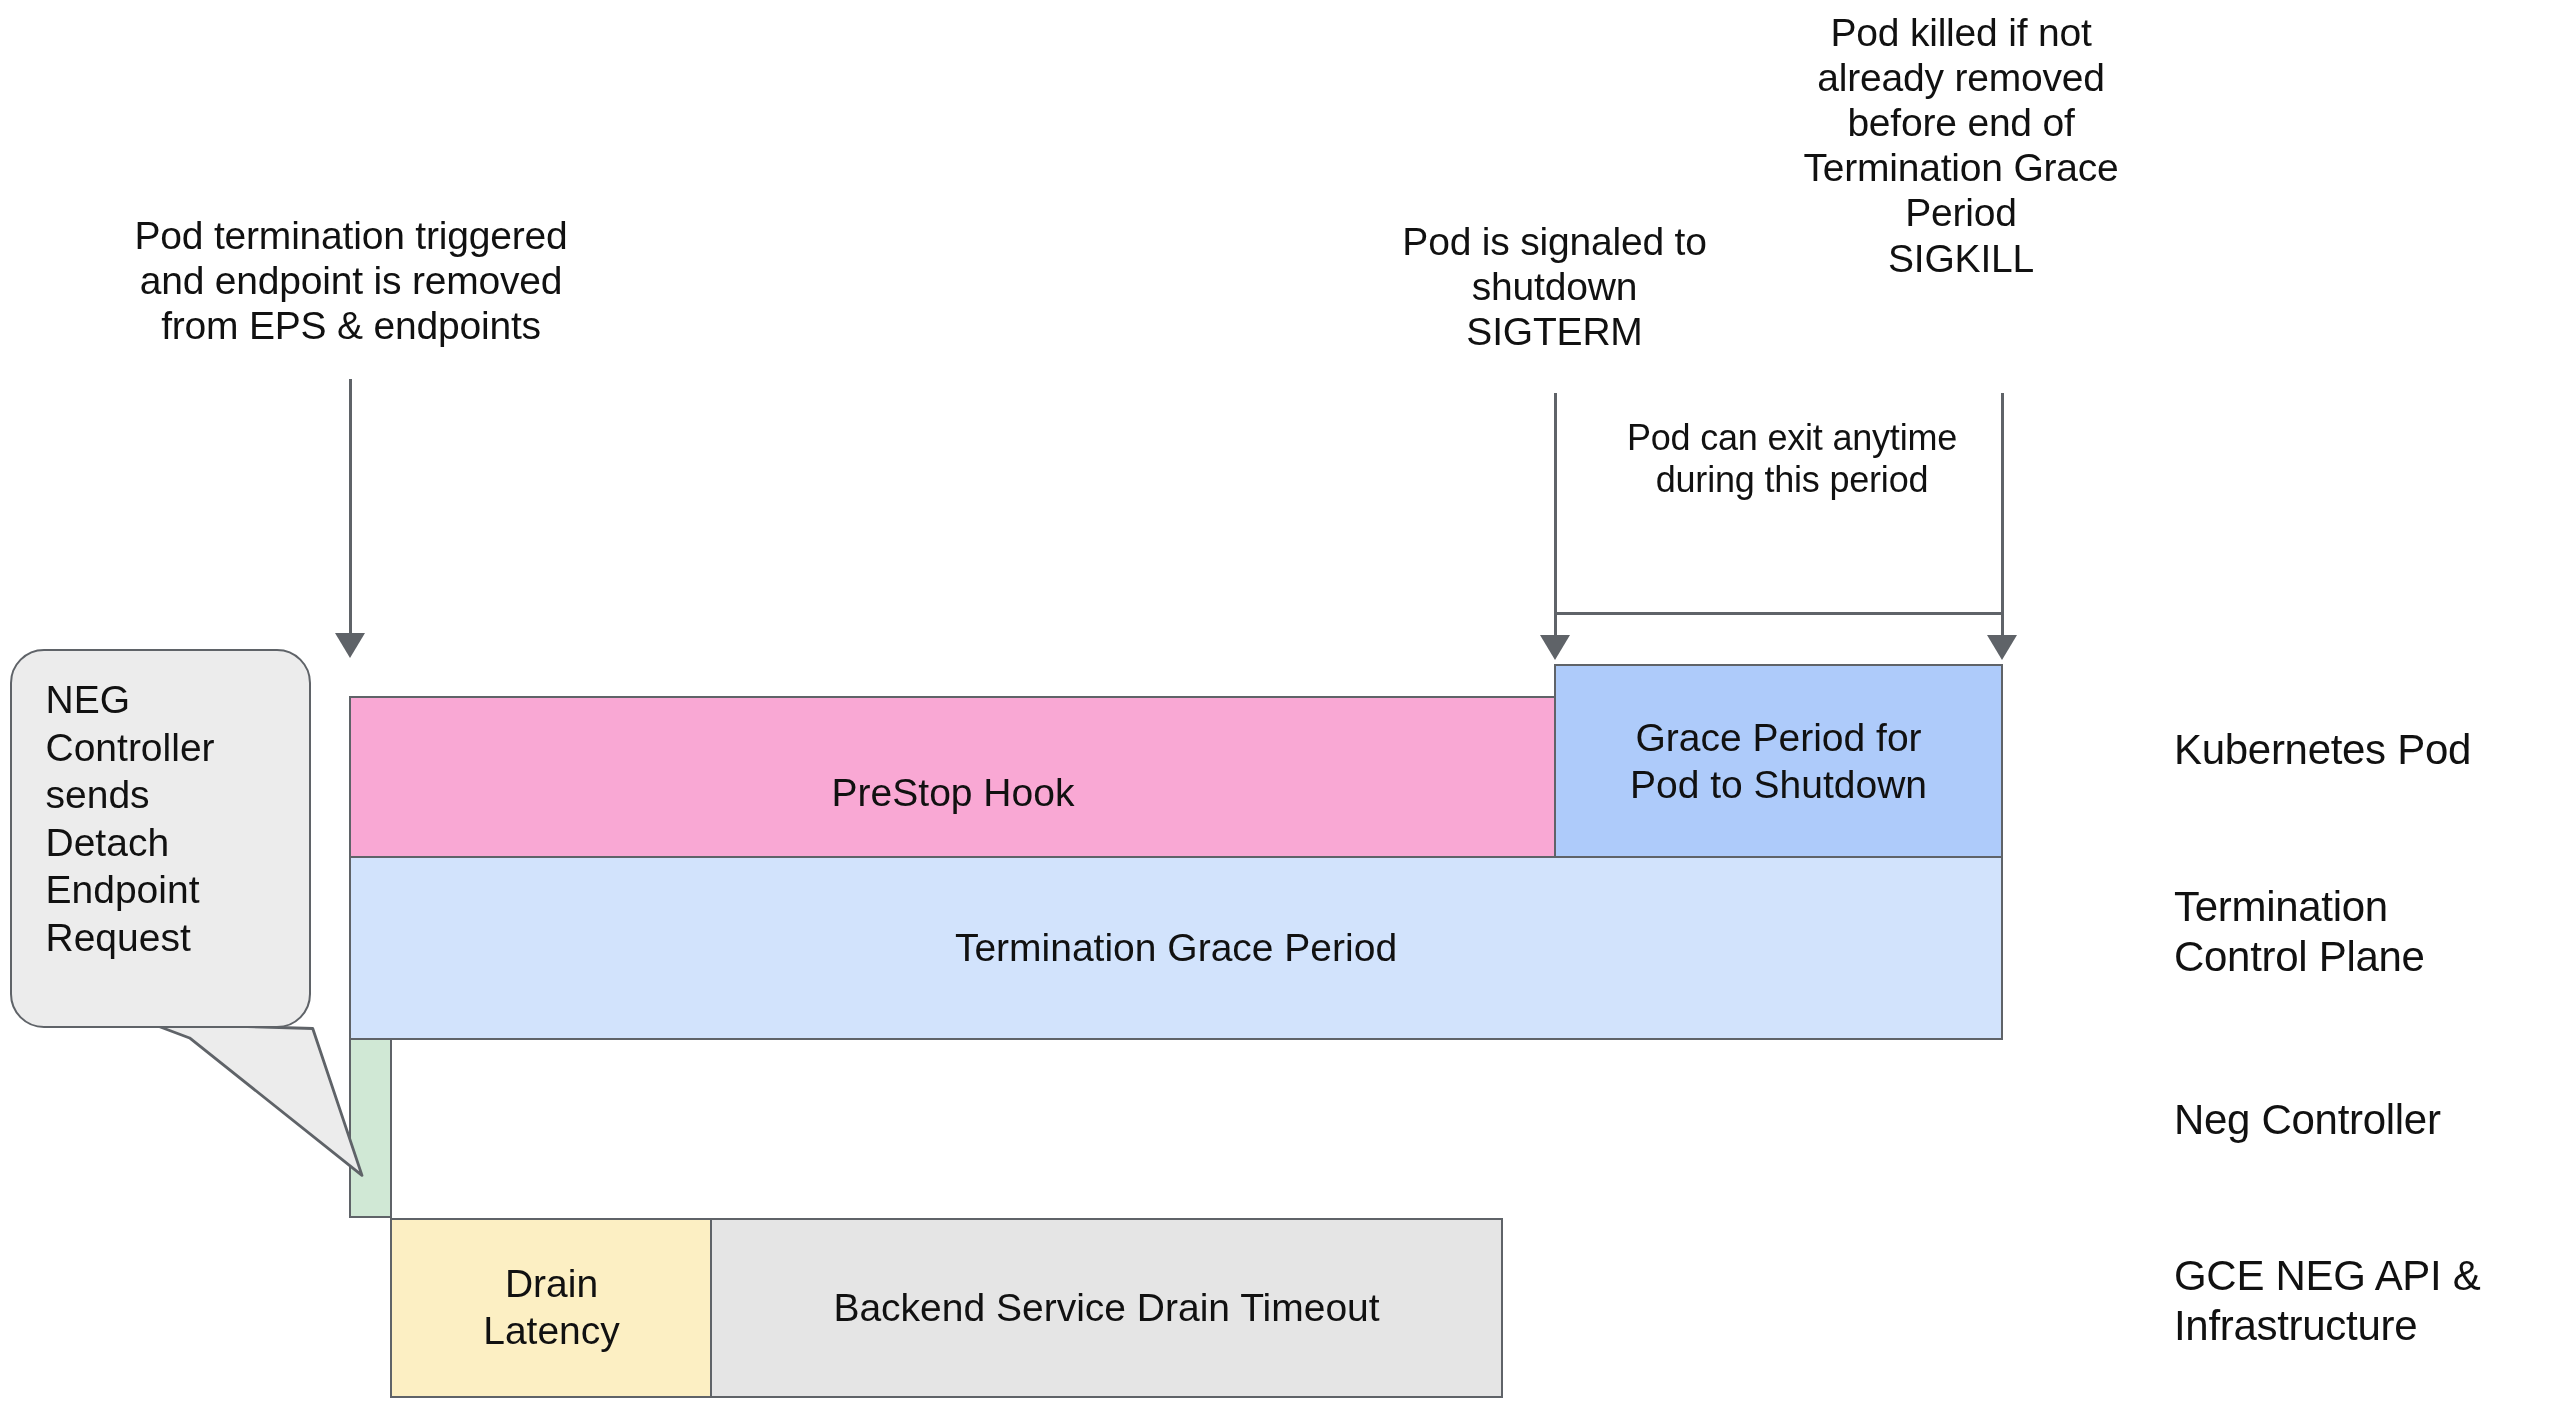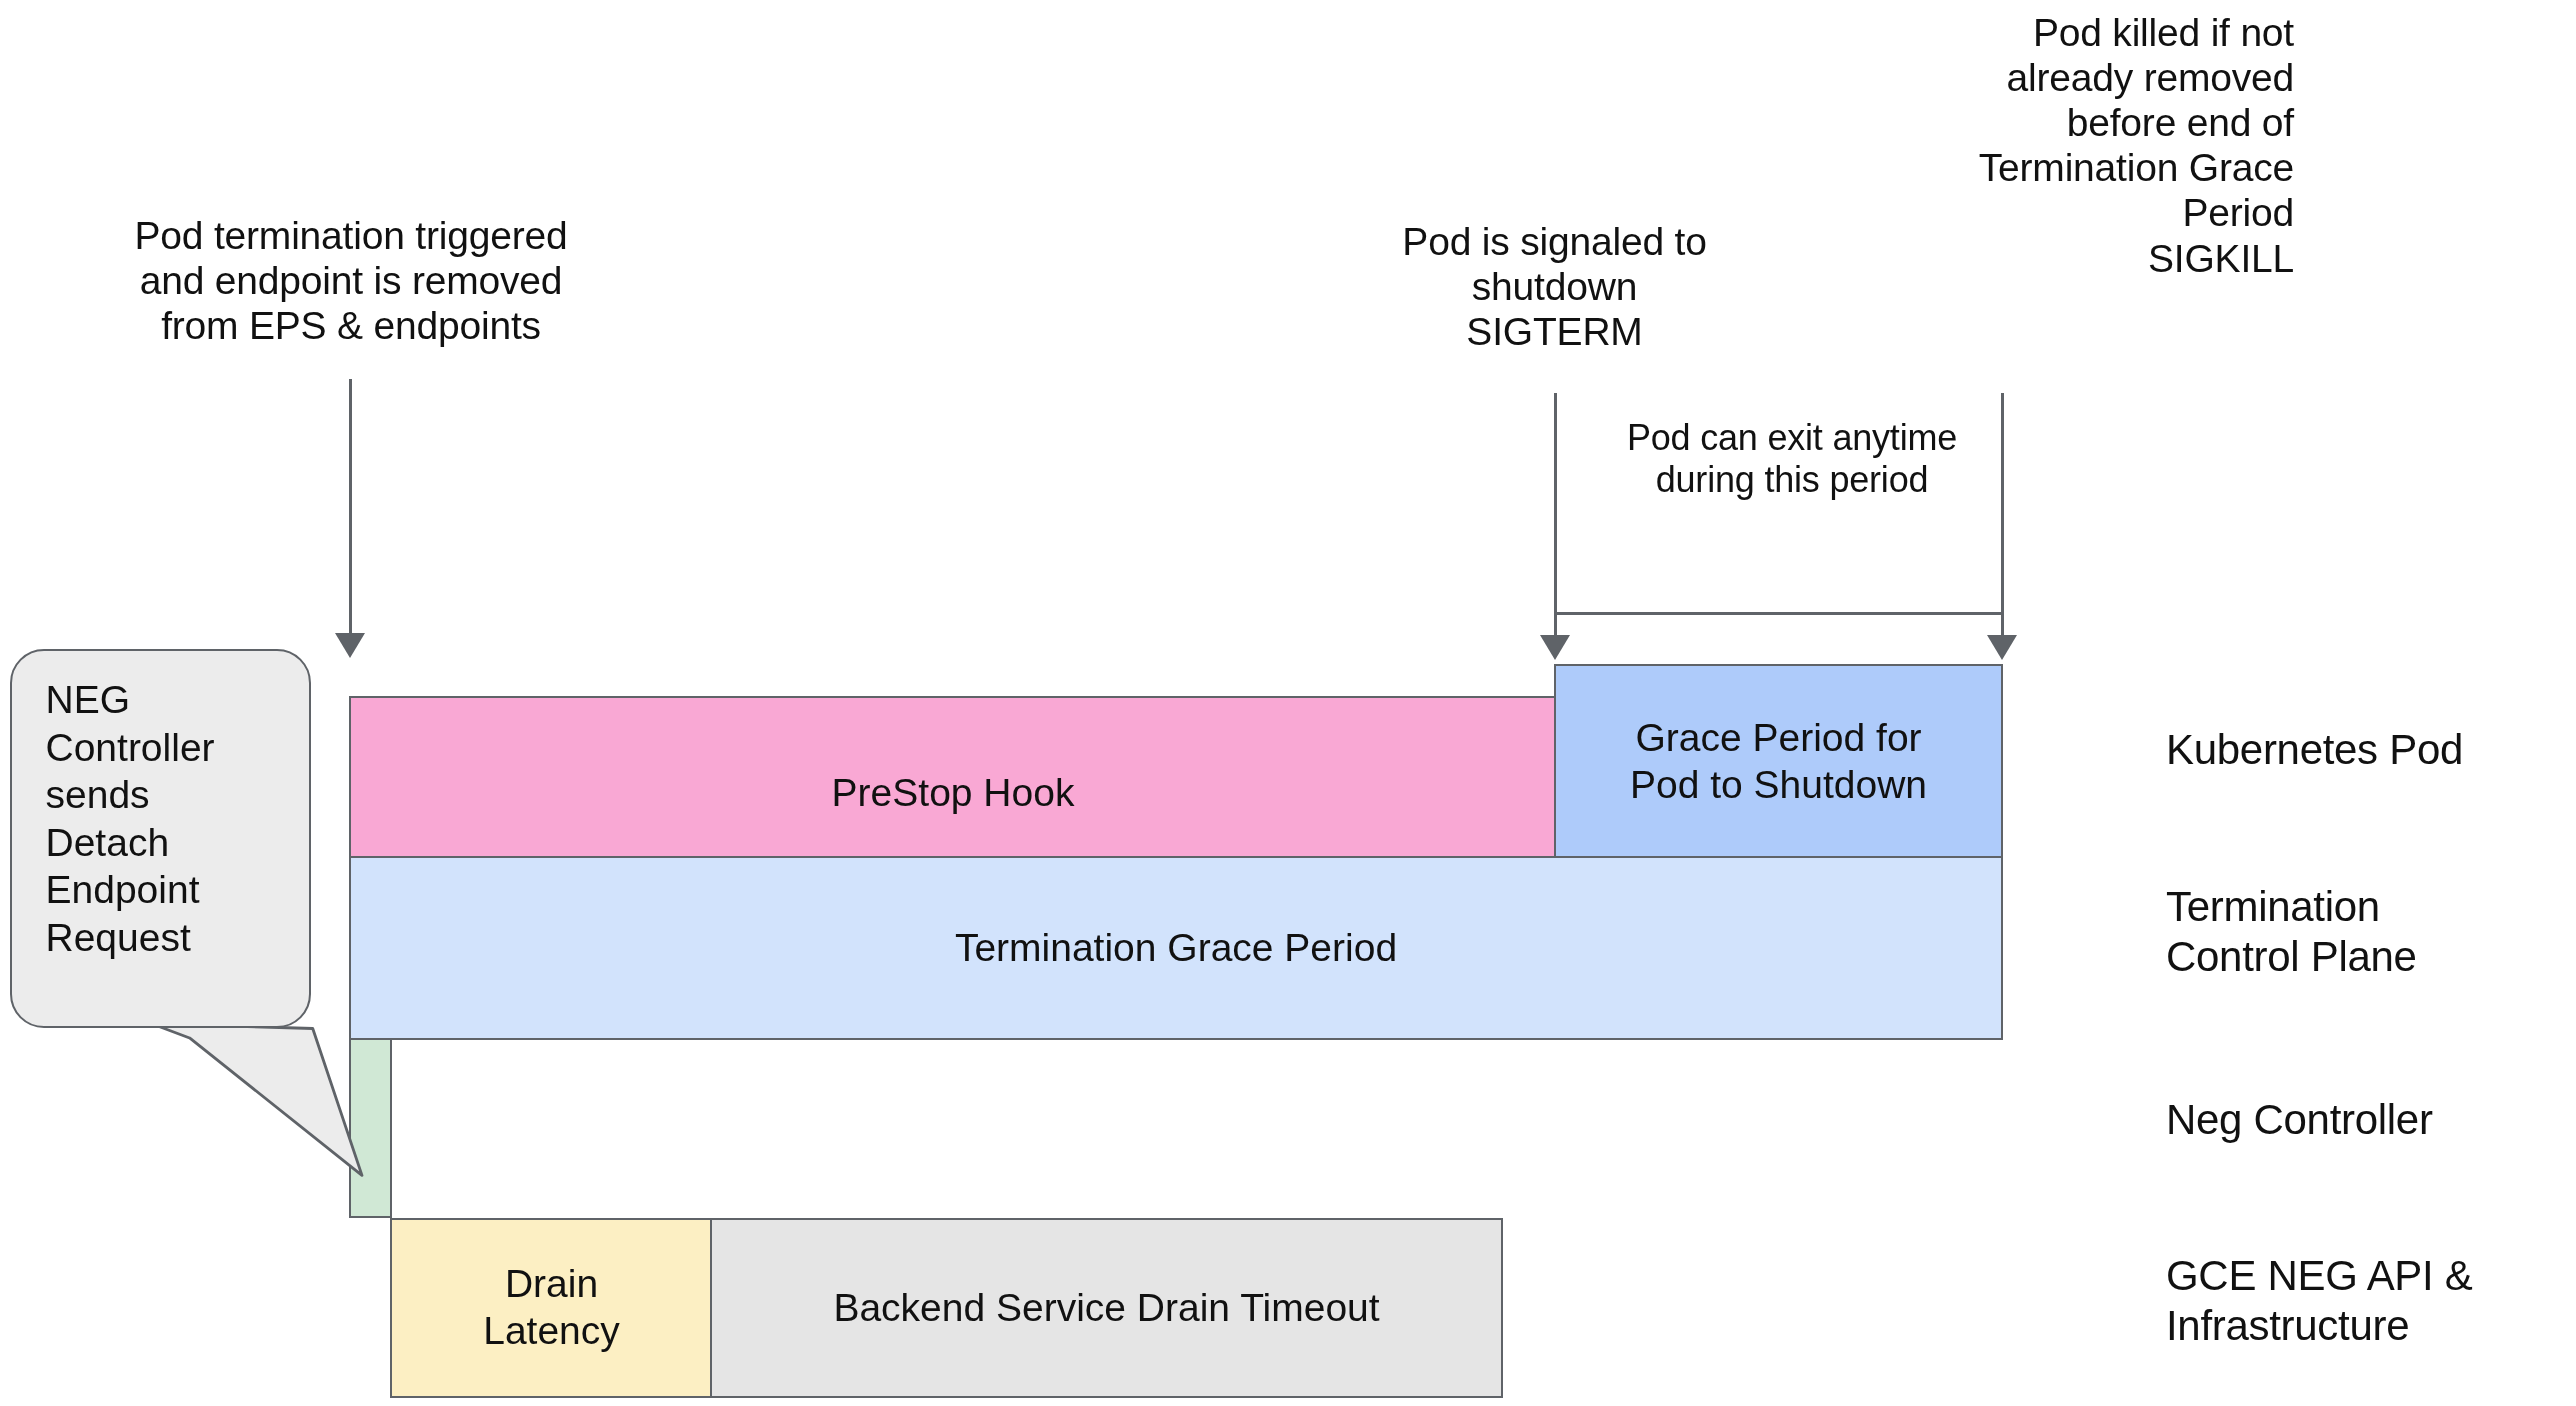--- a/index.html
+++ b/index.html
@@ -54,20 +54,21 @@
     white-space:pre-line;
   }
   .rowlabel{
     position:absolute;
     color:#111111;
     font-size:42px;
     line-height:1.2;
     white-space:pre-line;
     text-align:left;
     letter-spacing:-0.3px;
+    margin-left:8px;
   }
   .callout{
     position:absolute;
     box-sizing:border-box;
     background:#ECECEC;
     border:2.8px solid #5F6368;
     border-radius:34px;
     color:#111111;
     font-size:39px;
     line-height:1.22;
@@ -87,21 +88,21 @@
 <div id="canvas">
 
   <div class="anno" style="left:38px; top:213px; width:626px;">Pod termination triggered
 and endpoint is removed
 from EPS &amp; endpoints</div>
 
   <div class="anno" style="left:1270px; top:219px; width:569px;">Pod is signaled to
 shutdown
 SIGTERM</div>
 
-  <div class="anno" style="left:1792px; top:9.5px; width:502px;text-align:right;">Pod killed if not
+  <div class="anno" style="left:1710px; top:9.5px; width:502px;">Pod killed if not
 already removed
 before end of
 Termination Grace
 Period
 SIGKILL</div>
 
   <div class="anno" style="left:1574px; top:417px; width:436px; font-size:36px;">Pod can exit anytime
 during this period</div>
 
   <div class="leader" style="left:349px; top:379px; height:254px;"></div>

